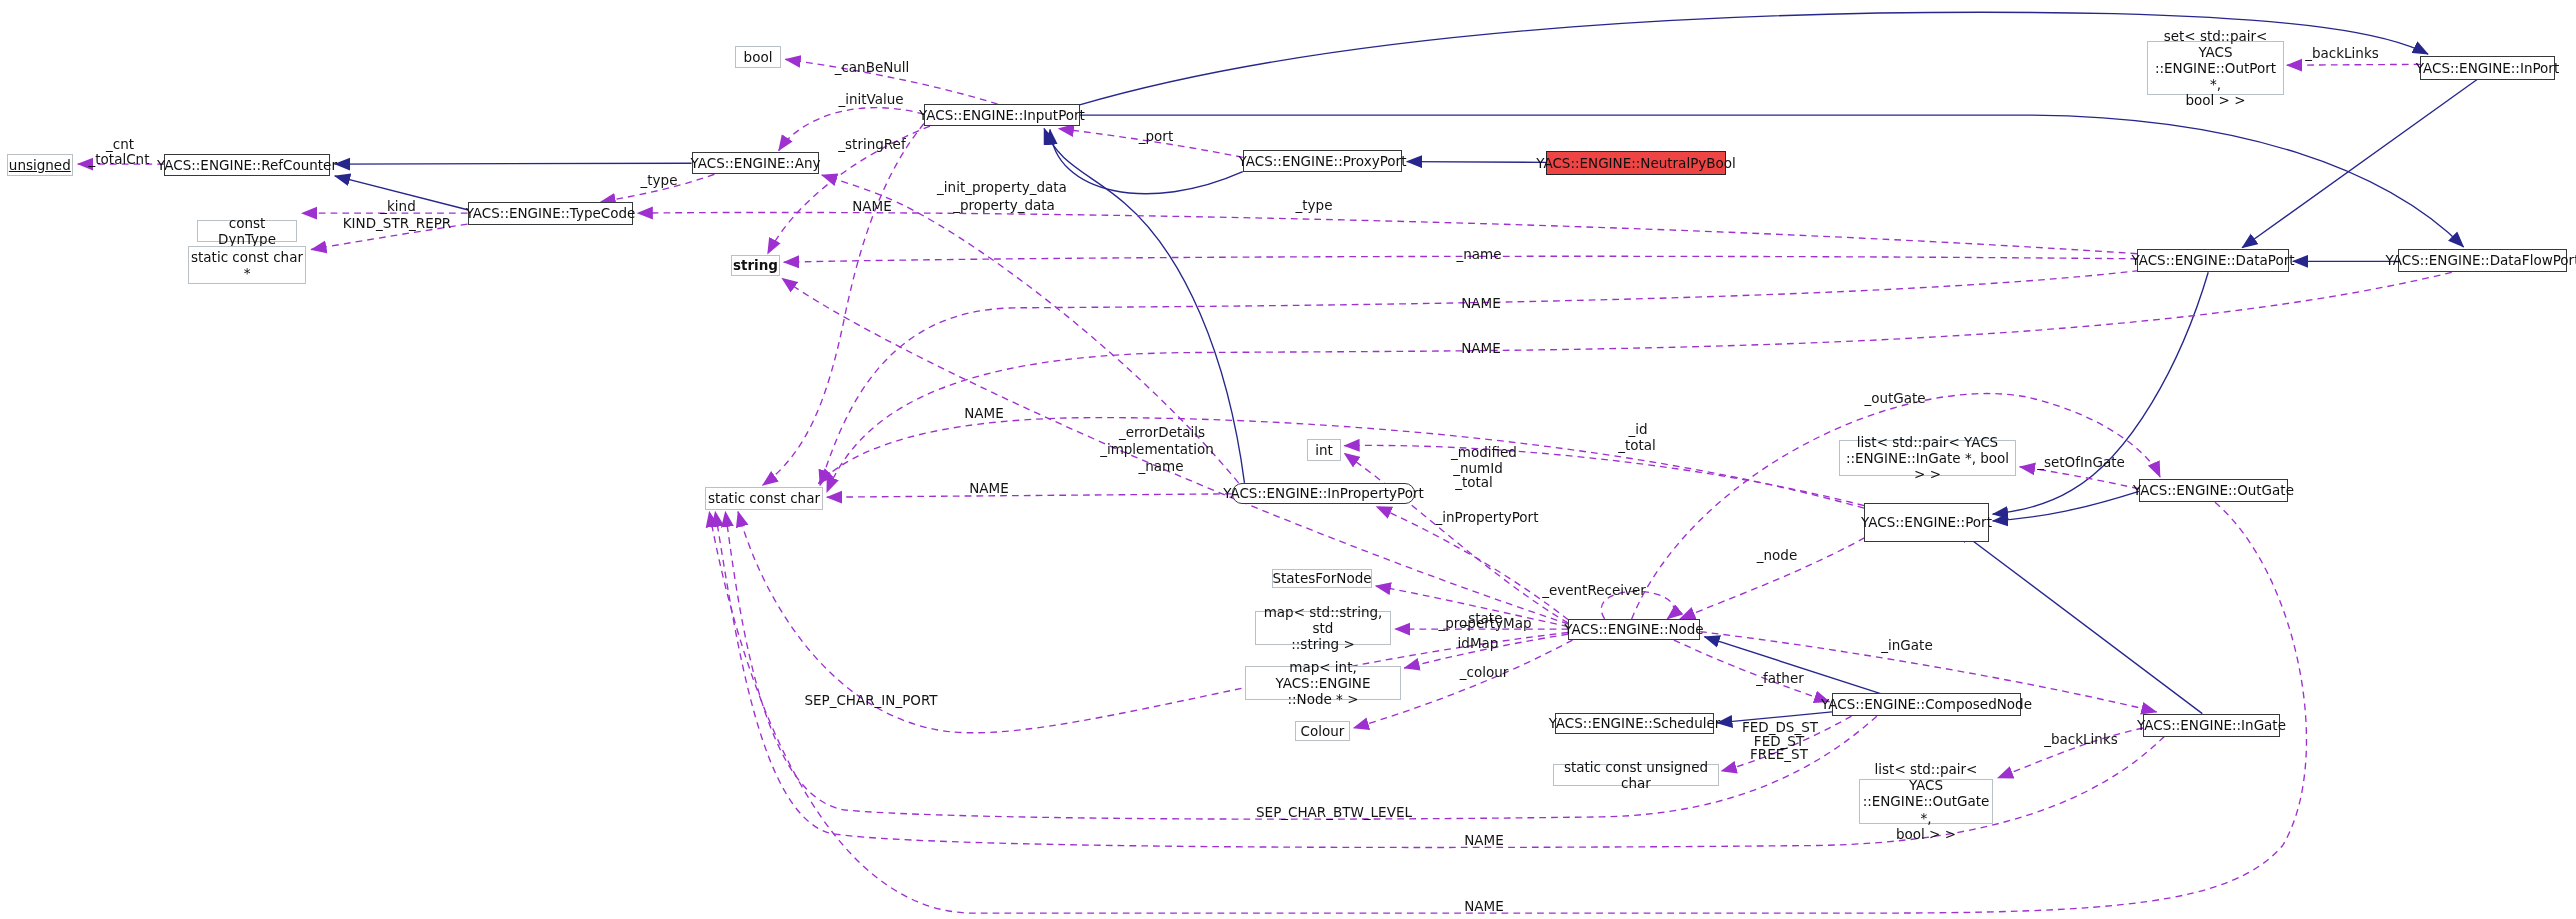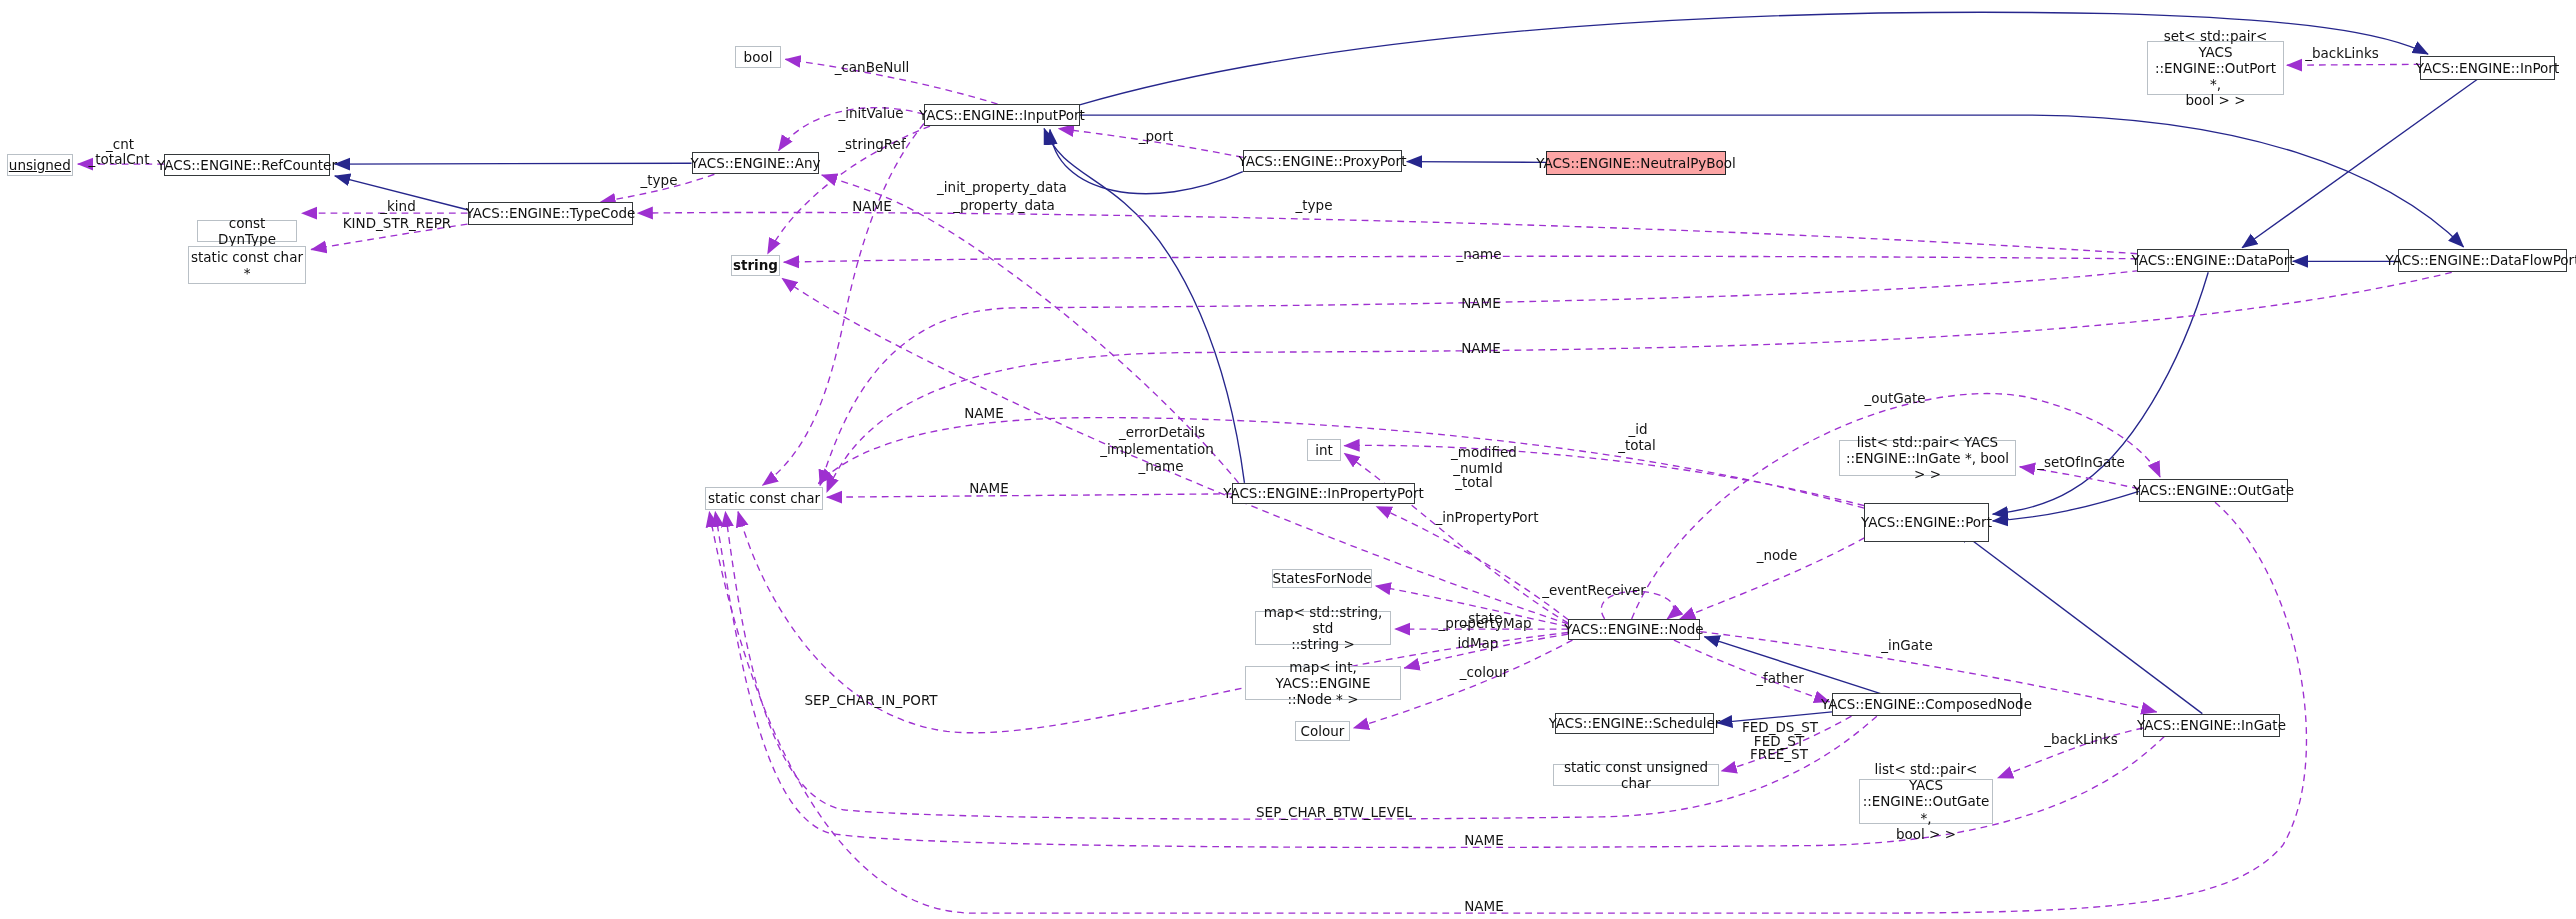--- a/index.html
+++ b/index.html
@@ -20,21 +20,21 @@
     color:#101010;
     display:flex;align-items:center;justify-content:center;
     text-align:center;
     font-size:13.5px;line-height:1.2;
     white-space:pre-line;
     box-sizing:border-box;
     z-index:2;
   }
   .node.class{border:1.7px solid #35393b;}
   .node.type{border:0.8px solid #b9c0c6;}
-  .node.current{border:1.7px solid #23272a;background:#fca5a5;}
+  .node.current{border:1.7px solid #23272a;background:#ef4444;}
   .edge-label{
     position:absolute;
     transform:translate(-50%,-50%);
     font-size:13.5px;color:#141414;
     white-space:nowrap;
     z-index:3;
   }
 </style>
 </head>
 <body>
@@ -112,21 +112,21 @@
     <div class="node class" style="left: 924px; top: 104px; width: 156px; height: 22px;"><span>YACS::ENGINE::InputPort</span></div>
     <div class="node class" style="left: 1243px; top: 150px; width: 159px; height: 22px;"><span>YACS::ENGINE::ProxyPort</span></div>
     <div class="node current" style="left: 1546px; top: 151px; width: 180px; height: 24px;"><span>YACS::ENGINE::NeutralPyBool</span></div>
     <div class="node type" style="left: 2147px; top: 41px; width: 137px; height: 54px;"><span>set&lt; std::pair&lt; YACS
 ::ENGINE::OutPort *,
 bool &gt; &gt;</span></div>
     <div class="node class" style="left: 2420px; top: 56px; width: 135px; height: 24px;"><span>YACS::ENGINE::InPort</span></div>
     <div class="node class" style="left: 2137px; top: 249px; width: 152px; height: 23px;"><span>YACS::ENGINE::DataPort</span></div>
     <div class="node class" style="left: 2398px; top: 249px; width: 169px; height: 23px;"><span>YACS::ENGINE::DataFlowPort</span></div>
     <div class="node type" style="left: 1307px; top: 439px; width: 34px; height: 22px;"><span>int</span></div>
-    <div class="node class" style="left: 1232px; top: 483px; width: 183px; height: 21px;"><span>YACS::ENGINE::InPropertyPort</span></div>
+    <div class="node class" style="left: 1232px; top: 483px; width: 183px; height: 21px; border-radius: 10px;"><span>YACS::ENGINE::InPropertyPort</span></div>
     <div class="node type" style="left: 705px; top: 487px; width: 118px; height: 23px;"><span>static const char</span></div>
     <div class="node type" style="left: 1839px; top: 440px; width: 177px; height: 36px;"><span>list&lt; std::pair&lt; YACS
 ::ENGINE::InGate *, bool &gt; &gt;</span></div>
     <div class="node class" style="left: 2139px; top: 479px; width: 149px; height: 23px;"><span>YACS::ENGINE::OutGate</span></div>
     <div class="node class" style="left: 1864px; top: 503px; width: 125px; height: 39px;"><span>YACS::ENGINE::Port</span></div>
     <div class="node type" style="left: 1272px; top: 569px; width: 100px; height: 18.6px;"><span>StatesForNode</span></div>
     <div class="node type" style="left: 1255px; top: 611px; width: 136px; height: 34px;"><span>map&lt; std::string, std
 ::string &gt;</span></div>
     <div class="node class" style="left: 1568px; top: 619px; width: 132px; height: 21px;"><span>YACS::ENGINE::Node</span></div>
     <div class="node type" style="left: 1245px; top: 666px; width: 156px; height: 34px;"><span>map&lt; int, YACS::ENGINE
@@ -138,21 +138,21 @@
     <div class="node type" style="left: 1859px; top: 779px; width: 134px; height: 45px;"><span>list&lt; std::pair&lt; YACS
 ::ENGINE::OutGate *,
 bool &gt; &gt;</span></div>
     <div class="node class" style="left: 2143px; top: 714px; width: 137px; height: 23px;"><span>YACS::ENGINE::InGate</span></div>
     <div class="edge-label" style="left: 120px; top: 144px;">_cnt</div>
     <div class="edge-label" style="left: 119px; top: 159px;">_totalCnt</div>
     <div class="edge-label" style="left: 398px; top: 206px;">_kind</div>
     <div class="edge-label" style="left: 397px; top: 223px;">KIND_STR_REPR</div>
     <div class="edge-label" style="left: 659px; top: 180px;">_type</div>
     <div class="edge-label" style="left: 872px; top: 67px;">_canBeNull</div>
-    <div class="edge-label" style="left: 871px; top: 113px;">_initValue</div>
+    <div class="edge-label" style="left: 871px; top: 99px;">_initValue</div>
     <div class="edge-label" style="left: 872px; top: 144px;">_stringRef</div>
     <div class="edge-label" style="left: 872px; top: 206px;">NAME</div>
     <div class="edge-label" style="left: 1002px; top: 187px;">_init_property_data</div>
     <div class="edge-label" style="left: 1004px; top: 205px;">_property_data</div>
     <div class="edge-label" style="left: 1156px; top: 136px;">_port</div>
     <div class="edge-label" style="left: 1314px; top: 205px;">_type</div>
     <div class="edge-label" style="left: 1479px; top: 254px;">_name</div>
     <div class="edge-label" style="left: 1481px; top: 303px;">NAME</div>
     <div class="edge-label" style="left: 1481px; top: 348px;">NAME</div>
     <div class="edge-label" style="left: 984px; top: 413px;">NAME</div>

